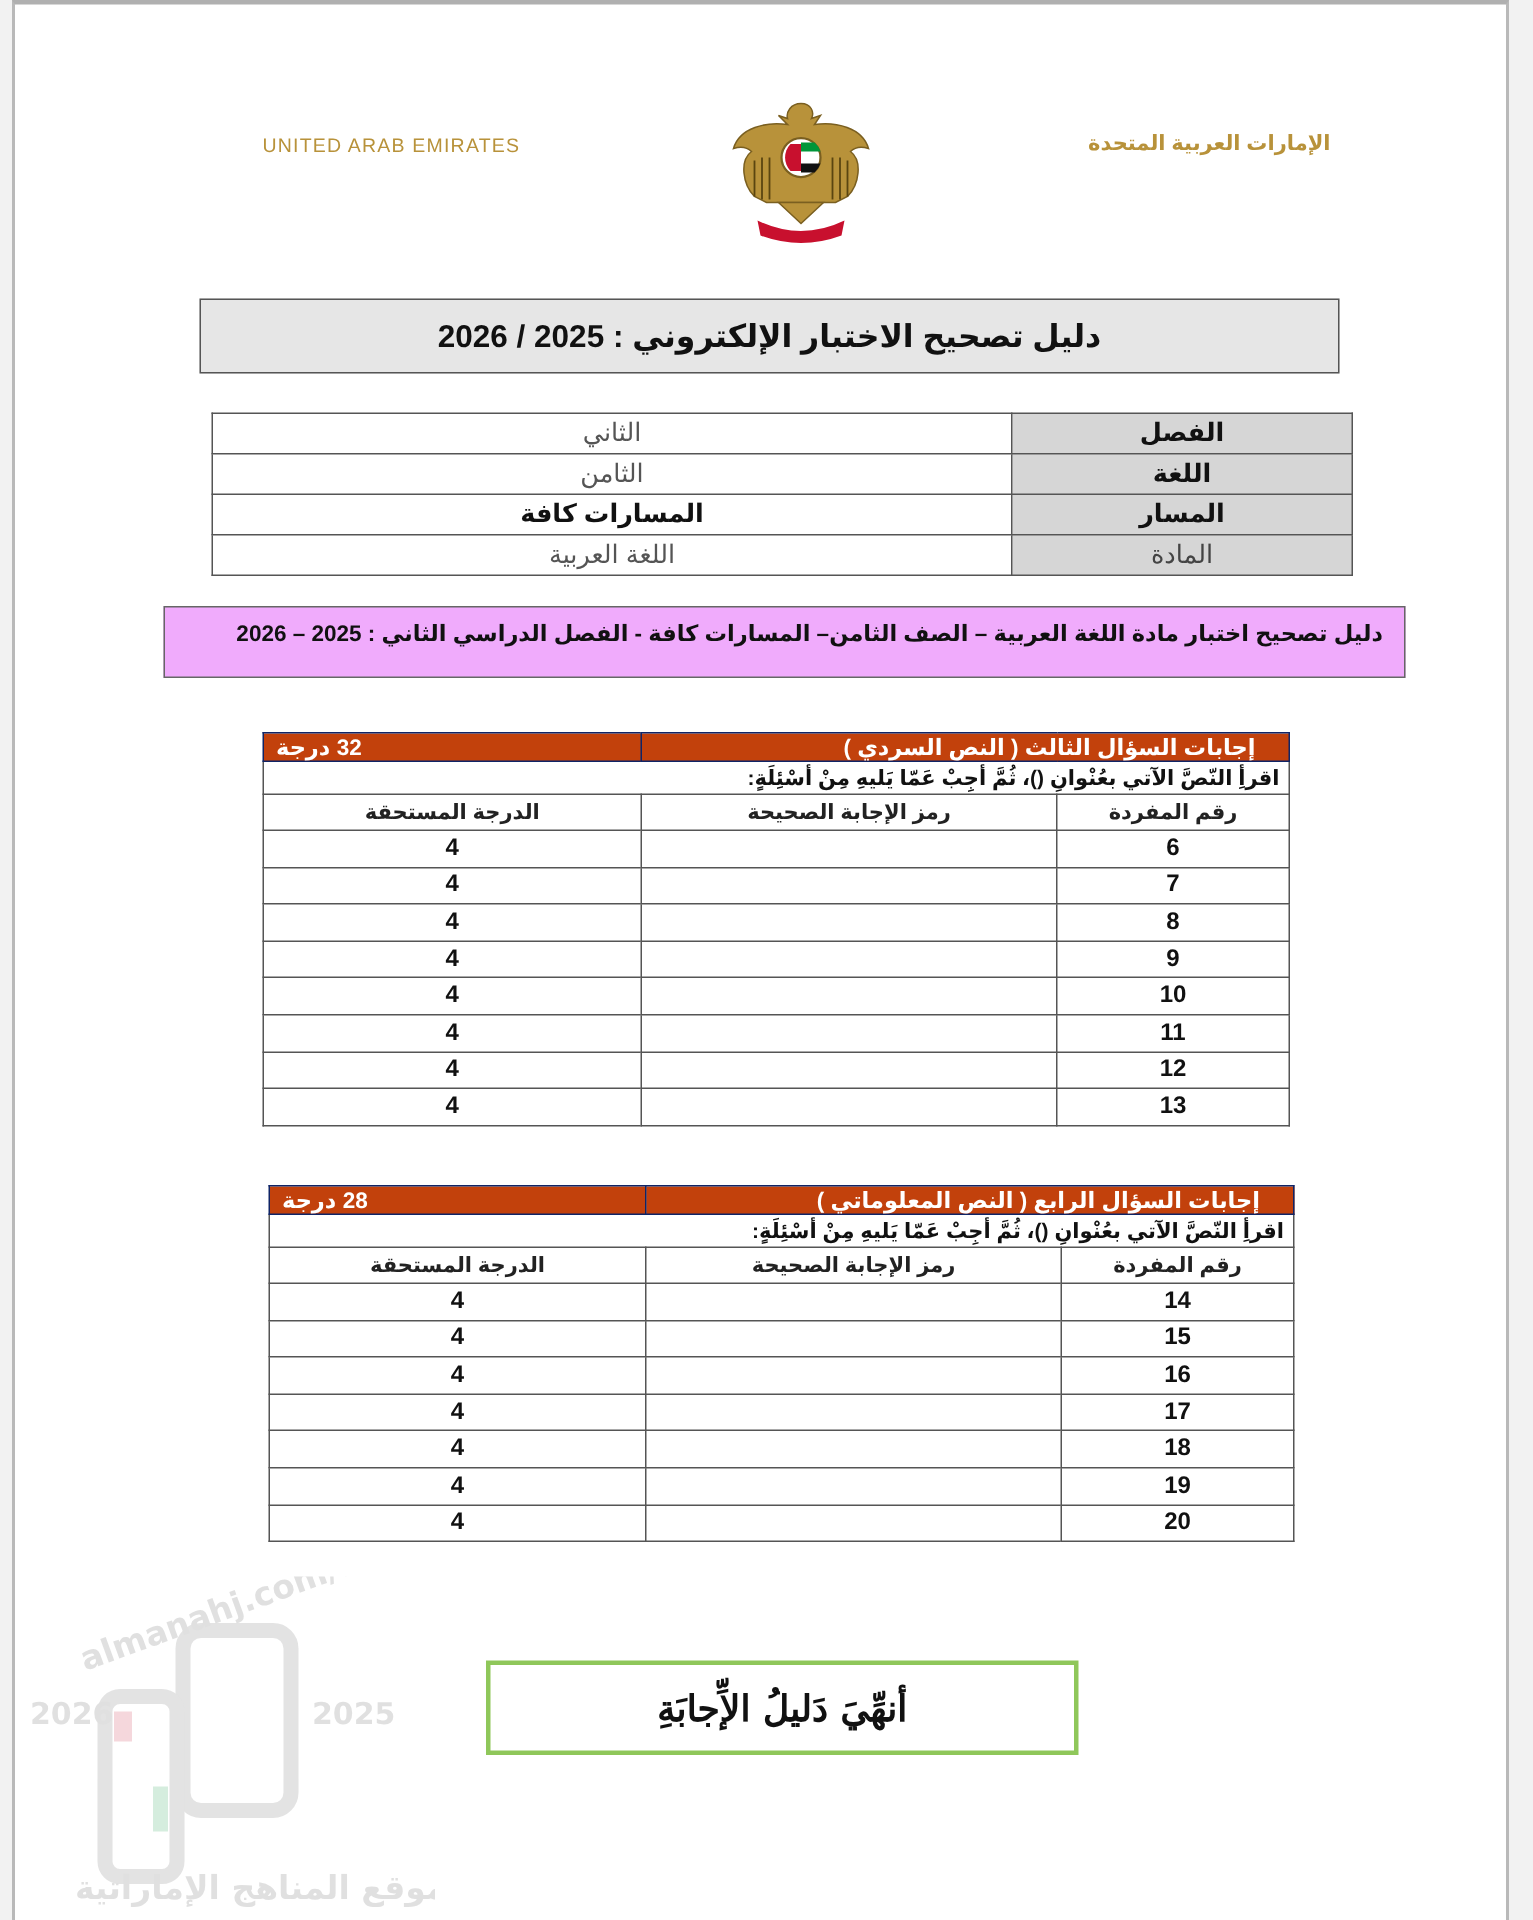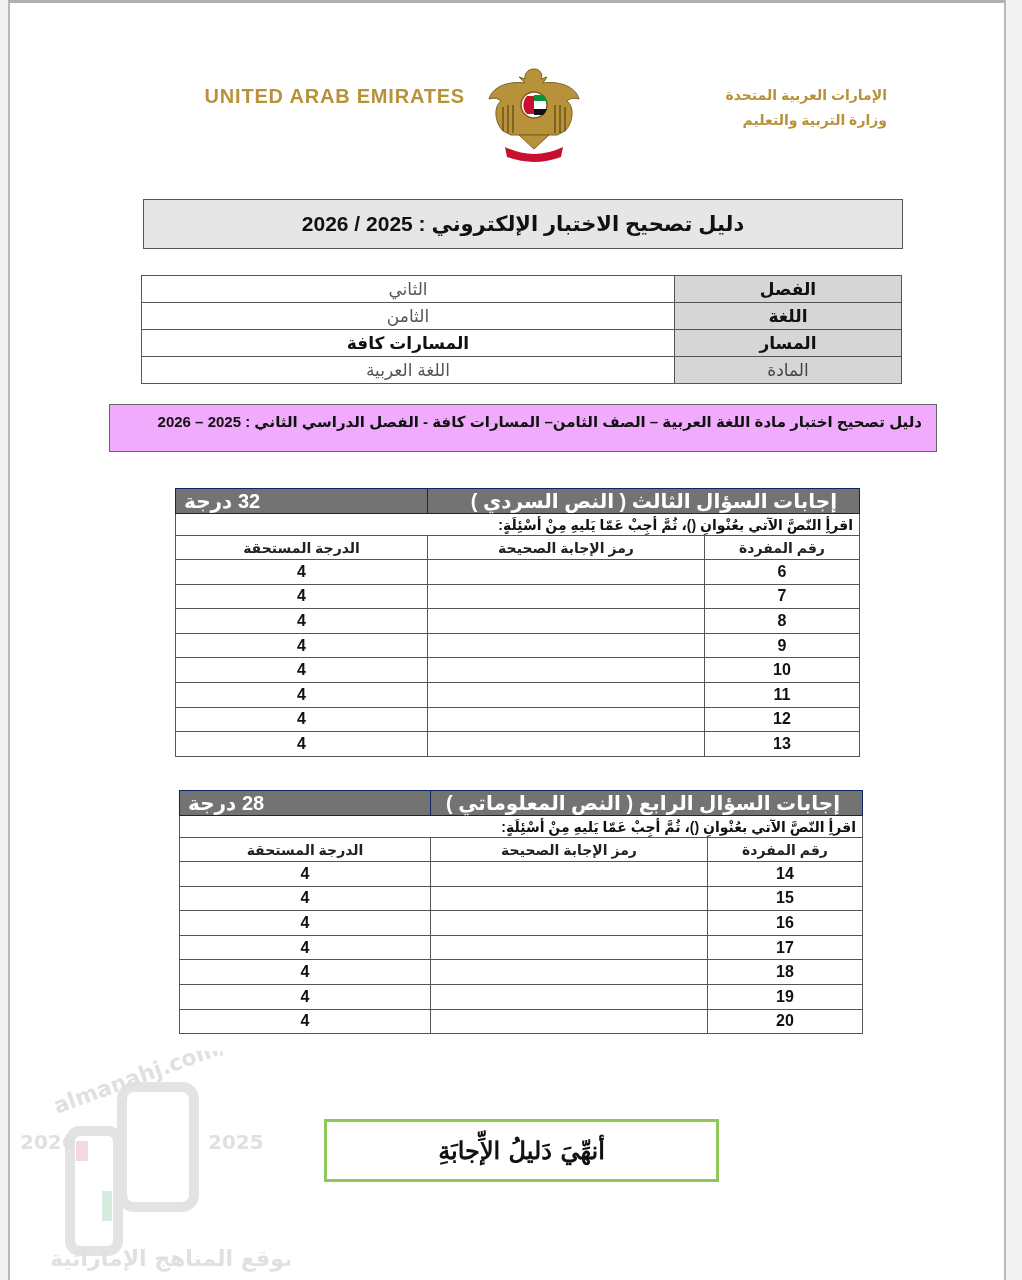--- a/index.html
+++ b/index.html
@@ -7,63 +7,63 @@
   body { font-family: "Liberation Sans", "DejaVu Sans", sans-serif; color: #111; position: relative; }
 
   .sheet {
     position: absolute; left: 8px; top: 0; width: 998px; height: 1280px;
     background: #ffffff;
     border-left: 2px solid #b9b9b9; border-right: 2px solid #b9b9b9; border-top: 3px solid #b0b0b0;
   }
 
   
   .header { position: absolute; left: 165px; top: 62px; width: 712px; height: 100px; }
-  .en { position: absolute; left: 0; top: 20px; width: 290px; text-align: right;
-        color: #b8923a; font-weight: bold; font-size: 20px; line-height: 23px; letter-spacing: 0.8px; }
+  .en { position: absolute; left: 0; top: 20px; width: 290px; text-align: left;
+        color: #b8923a; font-weight: normal; font-size: 13px; line-height: 23px; letter-spacing: 0.8px; }
   .ar-head { position: absolute; right: 0; top: 18px; width: 290px; text-align: left; direction: rtl;
         color: #b8923a; font-weight: bold; font-size: 14px; line-height: 25px; }
   .ar-head div { text-align: right; }
   .emblem { position: absolute; left: 306px; top: 0; width: 106px; height: 100px; }
 
   
-  .title-box { position: absolute; left: 133px; top: 196px; width: 760px; height: 50px;
+  .title-box { position: absolute; left: 123px; top: 196px; width: 760px; height: 50px;
         background: #e6e6e6; border: 1.5px solid #555; display: flex; align-items: center; justify-content: center; }
   .title-box span { font-size: 21px; font-weight: bold; direction: rtl; }
 
   
   .info { position: absolute; left: 131px; top: 272px; width: 761px; border-collapse: collapse; direction: rtl; }
   .info td { border: 1.5px solid #555; height: 27px; font-size: 17px; text-align: center; }
   .info td.k { width: 227px; background: #d6d6d6; font-weight: bold; }
   .info td.v { color: #555; }
   .info td.v.bold { color: #111; font-weight: bold; }
   .info td.k.light { font-weight: normal; color: #444; }
 
   
   .subtitle { position: absolute; left: 99px; top: 401px; width: 828px; height: 48px;
         background: #f0abfc; border: 1.5px solid #666; direction: rtl; padding: 8px 14px 0 0;
         font-size: 15px; font-weight: bold; }
 
   
   .ans { position: absolute; border-collapse: collapse; direction: rtl; }
   .ans td { border: 1.2px solid #555; height: 24.6px; text-align: center; font-size: 16px; }
-  .ans .bar td { background: #737373; color: #fff; font-weight: bold; height: 16px; font-size: 20px; border-color: #0f2466; }
+  .ans .bar td { background: #c2410c; color: #fff; font-weight: bold; height: 16px; font-size: 15px; border-color: #0f2466; }
   .ans .bar td.q { text-align: right; padding-right: 22px; }
   .ans .bar td.pts { text-align: left; padding-left: 8px; }
   .ans .instr td { text-align: right; padding-right: 6px; font-weight: bold; font-size: 14px; height: 22px; }
   .ans .head td { font-weight: bold; font-size: 14px; color: #222; height: 24px; }
   .ans .row td { font-weight: bold; font-size: 16px; }
   .ans1 { left: 165px; top: 485px; width: 685px; }
   .ans2 { left: 169px; top: 787px; width: 684px; }
   .c-num { width: 155px; }
   .c-code { width: 277px; }
 
   
   .end-box { position: absolute; left: 314px; top: 1104px; width: 395px; height: 63px;
         border: 3px solid #8fc75a; display: flex; align-items: center; justify-content: center;
-        font-family: "DejaVu Serif", serif; font-weight: bold; font-size: 24px; direction: rtl; margin-top: 12px; }
+        font-family: "DejaVu Serif", serif; font-weight: bold; font-size: 24px; direction: rtl; }
 
   
   .watermark { position: absolute; left: 0; top: 1048px; width: 280px; height: 232px; opacity: 0.16; pointer-events: none; }
 </style>
 </head>
 <body>
 
 <div class="sheet">
 
   <div class="header">
@@ -82,21 +82,20 @@
       </g>
       <circle cx="53" cy="40" r="13" fill="#fff" stroke="#7a5f20" stroke-width="1.5"></circle>
       <path d="M46 31 h7 v18 h-7 a13 13 0 0 1 0 -18 Z" fill="#c8102e"></path>
       <path d="M53 30 h9 a13 13 0 0 1 4 6 h-13 Z" fill="#009639"></path>
       <path d="M53 44 h13 a13 13 0 0 1 -4 6 h-9 Z" fill="#111"></path>
       <path d="M38 70 L53 84 L68 70 Z" fill="#b8923a" stroke="#7a5f20"></path>
       <path d="M24 82 Q53 96 82 82 L80 92 Q53 102 26 92 Z" fill="#c8102e"></path>
     </svg>
     <div class="ar-head">
       <div>الإمارات العربية المتحدة</div>
-      <div>وزارة التربية والتعليم</div>
     </div>
   </div>
 
   <div class="title-box">
     <span>دليل تصحيح الاختبار الإلكتروني : 2025 / 2026</span>
   </div>
 
   <table class="info">
     <tbody>
         <tr>

